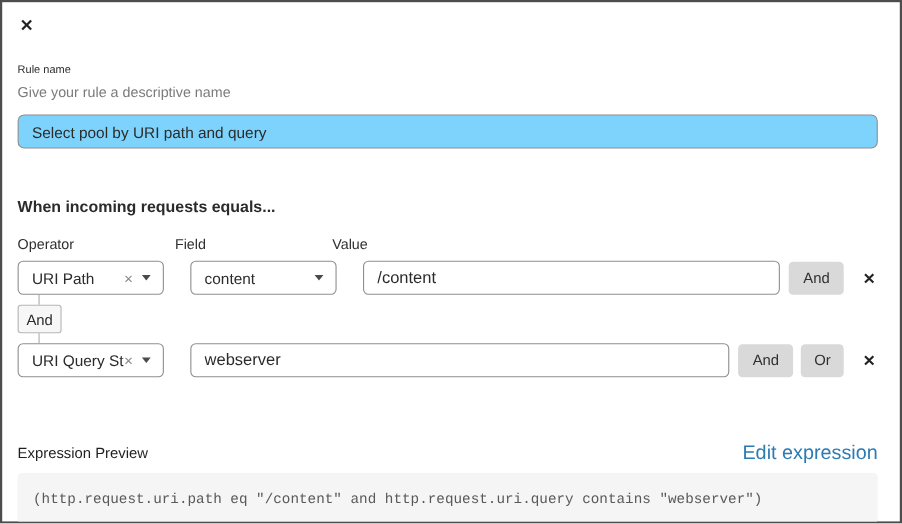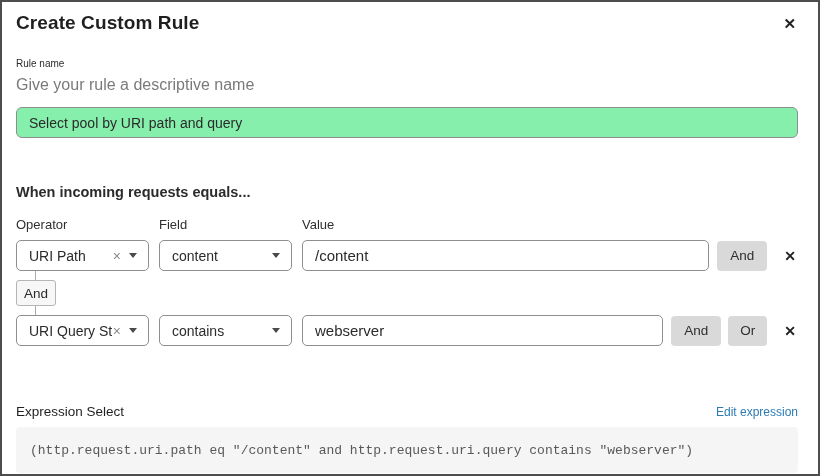--- a/index.html
+++ b/index.html
@@ -16,37 +16,37 @@
   
   .hdr { display:flex; justify-content:space-between; align-items:flex-start; }
   .title { font-size:19px; font-weight:700; color:#1f1f1f; letter-spacing:.1px; }
   .close-btn {
     background:none; border:none; cursor:pointer;
     font-size:15px; font-weight:700; color:#222; line-height:1;
     padding:4px 2px; margin-top:0;
   }
   
   .rule-label { margin-top:23px; font-size:10px; color:#2b2b2b; }
-  .rule-helper { margin-top:7px; font-size:16px; color:#7a7a7a; }
+  .rule-helper { margin-top:7px; font-size:13px; color:#7a7a7a; }
   .name-input {
     margin-top:13px; width:100%; height:31px;
     border:1px solid #8e8e8e; border-radius:6px;
     padding:0 12px; font-size:14px; color:#2b2b2b;
-    font-family:"Liberation Sans", sans-serif; background:#86efac; outline:none;
+    font-family:"Liberation Sans", sans-serif; background:#7dd3fc; outline:none;
   }
   
   .match-heading { margin-top:46px; font-size:14.5px; font-weight:700; color:#2b2b2b; }
   .col-labels { margin-top:17px; display:flex; font-size:13px; color:#2f2f2f; }
   .col-labels span:nth-child(1), .col-labels span:nth-child(2) { width:143px; }
   .cond-row { margin-top:8px; display:flex; align-items:center; }
   .select {
     width:133px; height:31px; background:#fff;
     border:1px solid #8e8e8e; border-radius:5px;
     display:flex; align-items:center;
-    padding:0 11px 0 12px; margin-right:10px;
+    padding:0 11px 0 12px; margin-right:24px;
     cursor:pointer; flex:none;
   }
   .select .sel-txt { flex:1; font-size:14px; color:#2b2b2b; white-space:nowrap; overflow:hidden; }
   .select .clear-x { color:#8c8c8c; font-size:14px; line-height:1; margin-right:8px; cursor:pointer; }
   .caret { width:0; height:0; border-left:4.5px solid transparent; border-right:4.5px solid transparent; border-top:5px solid #4a4a4a; flex:none; }
   .val-input {
     flex:1; height:31px; border:1px solid #8e8e8e; border-radius:5px;
     padding:0 12px; font-size:15px; color:#2b2b2b;
     font-family:"Liberation Sans", sans-serif; background:#fff; outline:none; min-width:0;
   }
@@ -65,35 +65,34 @@
   .vline { width:1px; height:9px; background:#ababab; margin-left:19px; }
   .and-chip {
     width:40px; height:26px; background:#f7f7f7;
     border:1px solid #b5b5b5; border-radius:3px;
     display:flex; align-items:center; justify-content:center;
     font-size:13.5px; color:#2b2b2b;
   }
   
   .expr-head { margin-top:58px; display:flex; justify-content:space-between; align-items:center; }
   .expr-label { font-size:13.5px; color:#1f1f1f; }
-  .expr-edit { font-size:12px; color:#2c7bb3; text-decoration:none; cursor:pointer; }
+  .expr-edit { font-size:18px; color:#2c7bb3; text-decoration:none; cursor:pointer; }
   .code-box {
     margin-top:8px; height:46px; background:#f5f5f5; border-radius:4px;
     display:flex; align-items:center; padding:0 14px;
     font-family:"Liberation Mono", monospace; font-size:13px; color:#595959;
     white-space:nowrap; overflow:hidden;
   }
 </style>
 </head>
 <body>
 
 <div class="dialog">
 
   <div class="hdr">
-    <div class="title">Create Custom Rule</div>
     <button class="close-btn">✕</button>
   </div>
 
   <div class="rule-label">Rule name</div>
   <div class="rule-helper">Give your rule a descriptive name</div>
   <input class="name-input" type="text" value="Select pool by URI path and query" style="">
 
   <div class="match-heading">When incoming requests equals...</div>
 
   <div class="col-labels">
@@ -123,30 +122,26 @@
   <div class="and-chip">And</div>
   <div class="vline"></div>
 
   
   <div class="cond-row" style="margin-top:0;">
     <div class="select">
       <span class="sel-txt">URI Query St...</span>
       <span class="clear-x">×</span>
       <span class="caret"></span>
     </div>
-    <div class="select">
-      <span class="sel-txt">contains</span>
-      <span class="caret"></span>
-    </div>
     <input class="val-input" type="text" value="webserver" style="">
     <button class="op-btn">And</button>
     <button class="op-btn" style="margin-left:7px;padding:0 12px;">Or</button>
     <button class="row-del">✕</button>
   </div>
 
   
   <div class="expr-head">
-    <span class="expr-label">Expression Select</span>
+    <span class="expr-label">Expression Preview</span>
     <a class="expr-edit">Edit expression</a>
   </div>
   <div class="code-box">(http.request.uri.path eq "/content" and http.request.uri.query contains "webserver")</div>
 
 </div>
 
 </body></html>

